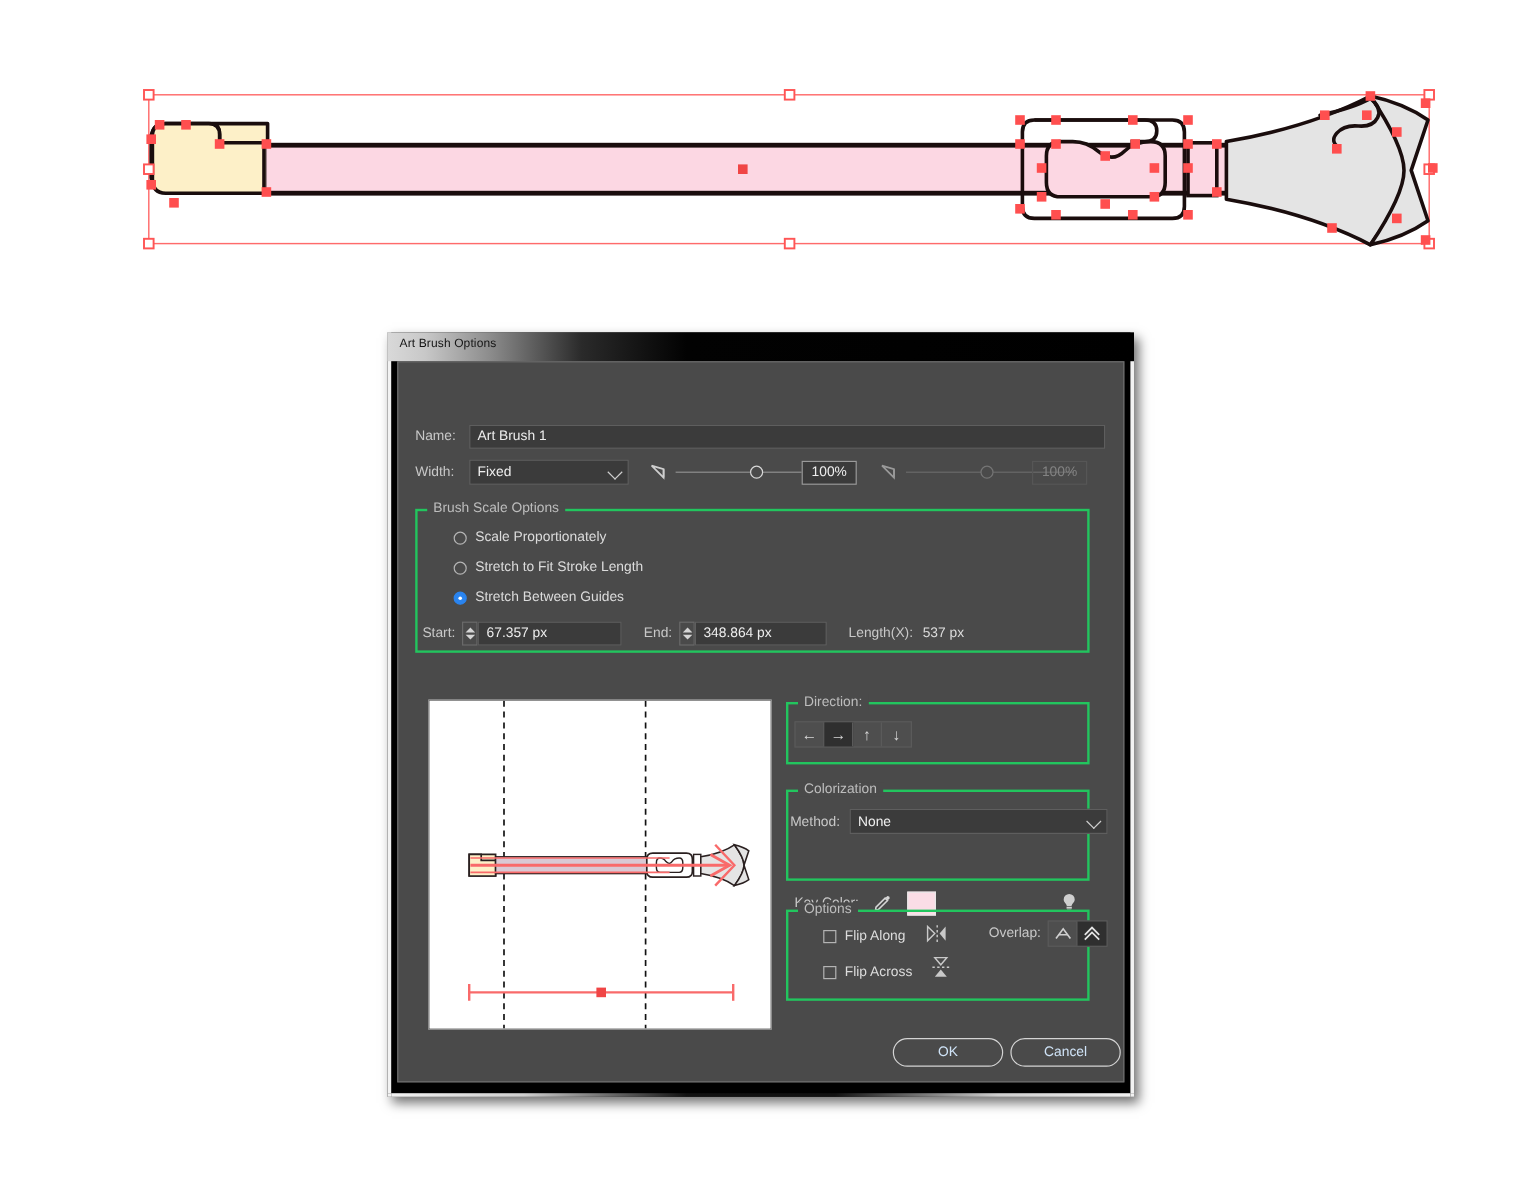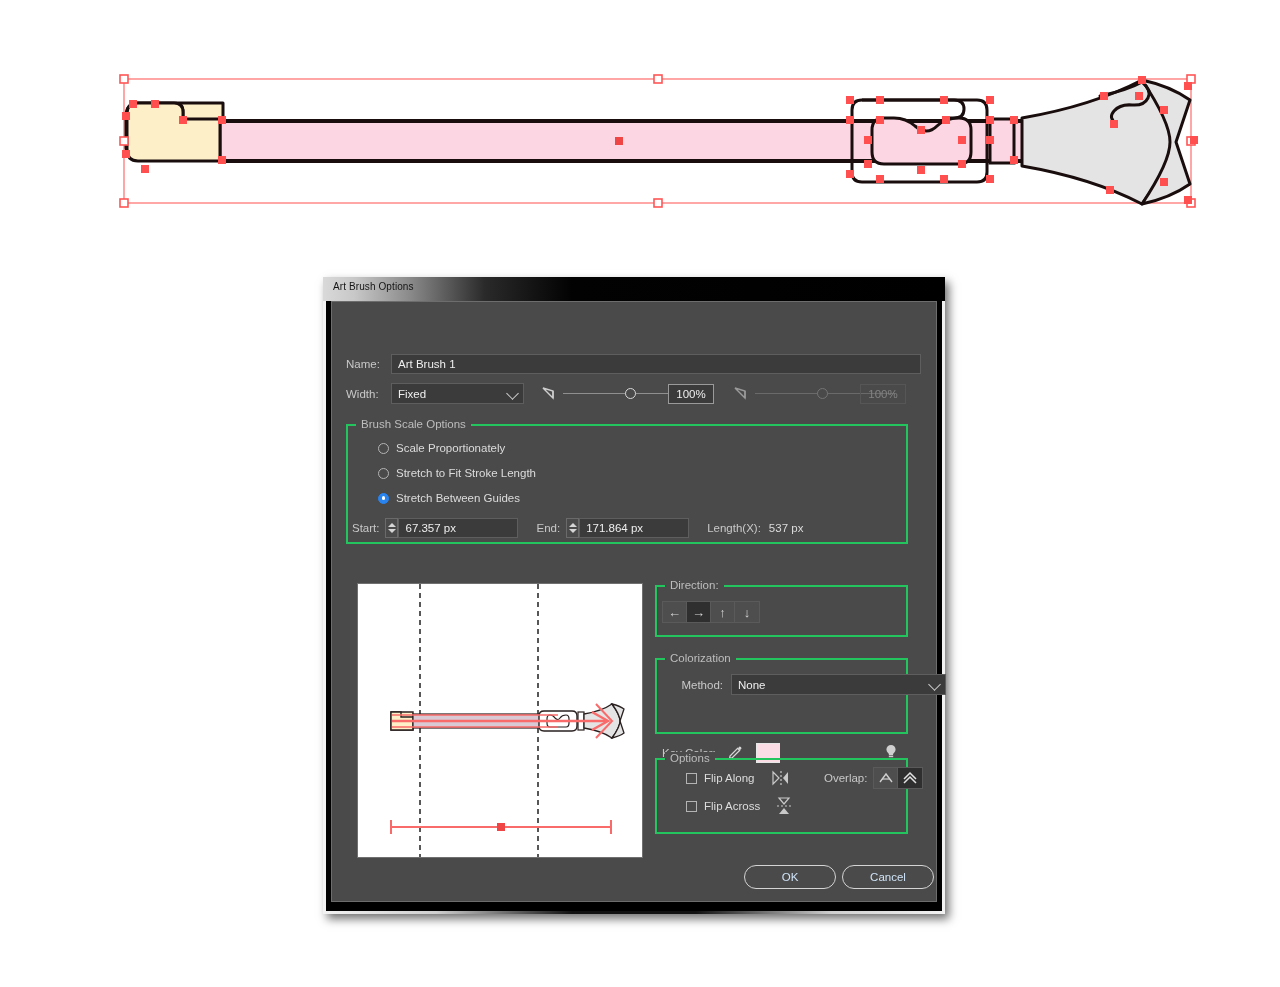--- a/index.html
+++ b/index.html
@@ -86,21 +86,21 @@
   .radio{
     width:11px;height:11px;border-radius:50%;
     border:1.3px solid #b4b4b4;background:#4a4a4a;box-sizing:border-box;
     display:inline-block;position:relative;flex:none;
   }
   .radio.on{border-color:#2a84ef;background:#2a84ef;}
   .radio.on:after{
     content:"";position:absolute;left:50%;top:50%;width:3.5px;height:3.5px;
     margin:-1.75px 0 0 -1.75px;border-radius:50%;background:#fff;
   }
-  .radio-row{display:flex;align-items:center;gap:7px;padding-left:24px;}
+  .radio-row{display:flex;align-items:flex-end;gap:7px;padding-left:24px;}
   .radio-row span{color:#dcdcdc;font-size:11.5px;}
 
   
   .cbox{
     width:11px;height:11px;border:1.3px solid #b4b4b4;background:#4a4a4a;
     box-sizing:border-box;display:inline-block;flex:none;
   }
 
   
   .spin{
@@ -296,21 +296,21 @@
             <i class="up"></i>
             <i class="dn"></i>
           </span>
         <span class="field" style="width:120px;">67.357 px</span>
 
         <span class="lbl" style="margin:0 6px 0 18px;">End:</span>
         <span class="spin">
             <i class="up"></i>
             <i class="dn"></i>
           </span>
-        <span class="field" style="width:110px;">171.864 px</span>
+        <span class="field" style="width:110px;">348.864 px</span>
 
         <span class="lbl" style="margin-left:18px;">Length(X):</span>
         <span class="lbl" style="margin-left:8px;color:#dcdcdc;">537 px</span>
       </div>
     </div>
 
     <div id="preview">
       <svg width="284" height="273" viewBox="0 0 284 273" xmlns="http://www.w3.org/2000/svg">
         <rect x="0" y="0" width="284" height="273" fill="#ffffff"></rect>
 
@@ -351,21 +351,21 @@
     <div class="btn-group" style="left:330px;top:299px;">
       <span class="ibtn">←</span>
       <span class="ibtn sel">→</span>
       <span class="ibtn">↑</span>
       <span class="ibtn">↓</span>
     </div>
 
     <div class="group" style="left:323px;top:356px;width:253px;height:76px;">
       <span class="group-title">Colorization</span>
     </div>
-    <div class="row" style="left:336px;top:372px;">
+    <div class="row" style="left:313px;top:372px;">
       <span class="lbl" style="width:55px;text-align:right;margin-right:8px;">Method:</span>
       <span class="select" style="width:215px;">
         <span>None</span>
         <span class="chev"></span>
       </span>
     </div>
     <div class="row" style="left:330px;top:404px;margin-top:37px;">
       <span class="lbl">Key Color:</span>
 
       <svg style="margin-left:10px;" width="18" height="18" viewBox="0 0 18 18">

